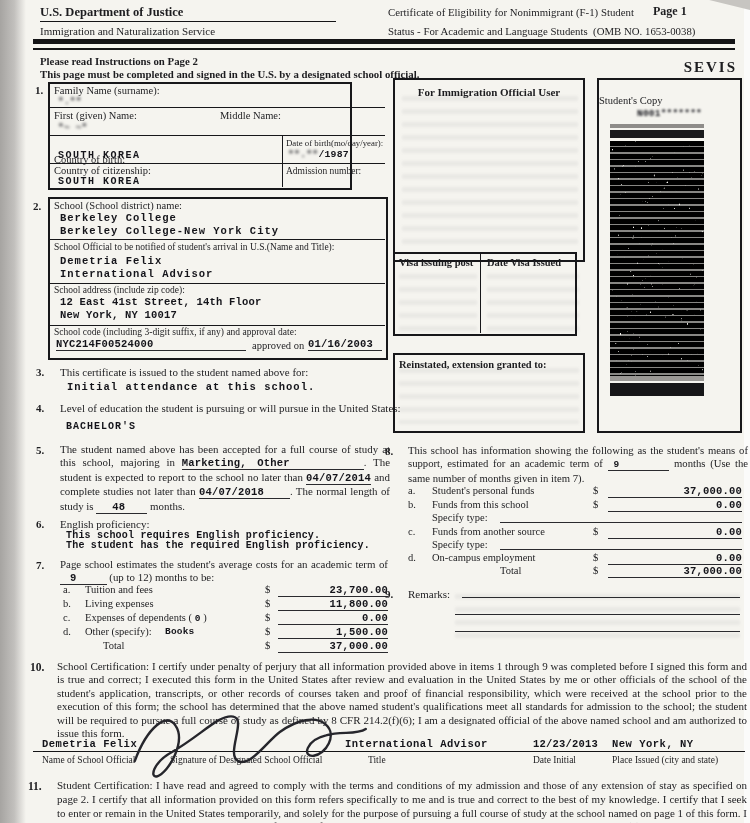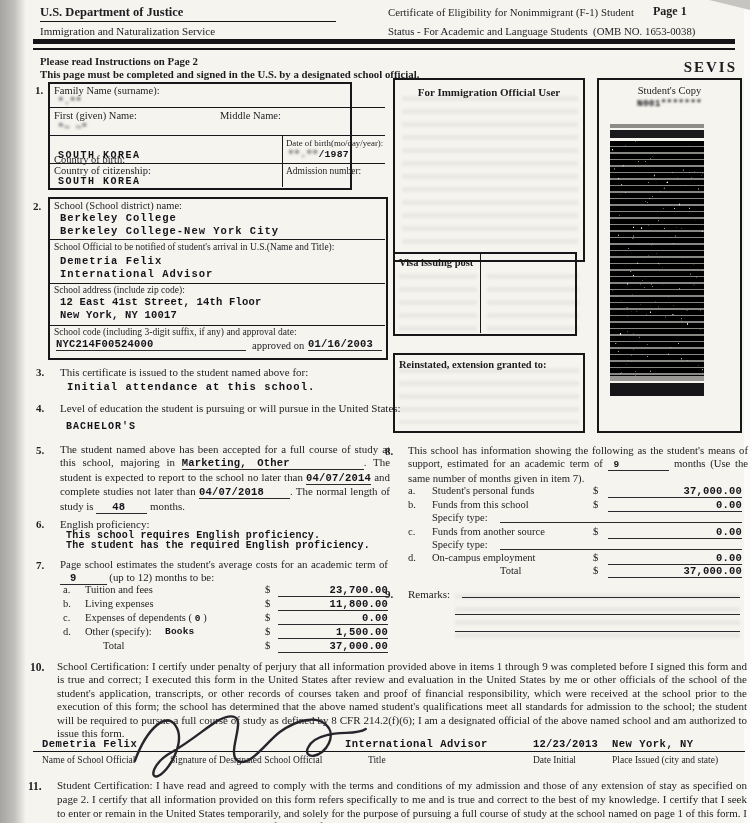--- a/index.html
+++ b/index.html
@@ -174,28 +174,31 @@
     <span class="abs mono u amt" style="left:215px;width:110px">37,000.00</span>
   </div>
 
   <div class="abs box" style="left:393px;top:78px;width:192px;height:184px">
     <div class="b" style="text-align:center;margin-top:6px;font-size:11px">For Immigration Official User</div>
   </div>
   <div class="abs box" style="left:393px;top:252px;width:184px;height:84px">
     <div class="abs" style="left:0;top:0;width:86px;height:79px;border-right:1.8px solid #17171a">
       <span class="abs b lbl" style="left:4px;top:3px">Visa issuing post</span>
     </div>
+    <div class="abs" style="left:88px;top:0;width:99px;height:79px">
+      <span class="abs b lbl" style="left:4px;top:3px">Date Visa Issued</span>
+    </div>
   </div>
   <div class="abs box" style="left:393px;top:353px;width:192px;height:80px">
     <span class="abs b lbl" style="left:4px;top:4px">Reinstated, extension granted to:</span>
   </div>
 
   <div class="abs b" style="left:600px;top:59px;width:137px;text-align:right;font-size:15px;letter-spacing:2px">SEVIS</div>
   <div class="abs box" style="left:597px;top:78px;width:145px;height:355px">
-    <div style="text-align:center;margin-top:5px;font-size:10.5px">Student's Copy</div>
+    <div style="margin-top:15px;font-size:10.5px">Student's Copy</div>
     <div class="mono blur-lt" style="text-align:center;margin-top:2px;font-size:9.5px">N001*******</div>
   </div>
   <div class="abs" style="left:610px;top:124px;width:94px;height:280px">
     <div style="height:4px;background:#8e8c89"></div>
     <div style="height:2px"></div>
     <div style="height:8px;background:#1a1a1c"></div>
     <div style="height:3px"></div>
     <div style="position:relative;height:235px">
       <svg width="94" height="235" style="display:block">
         <defs>

